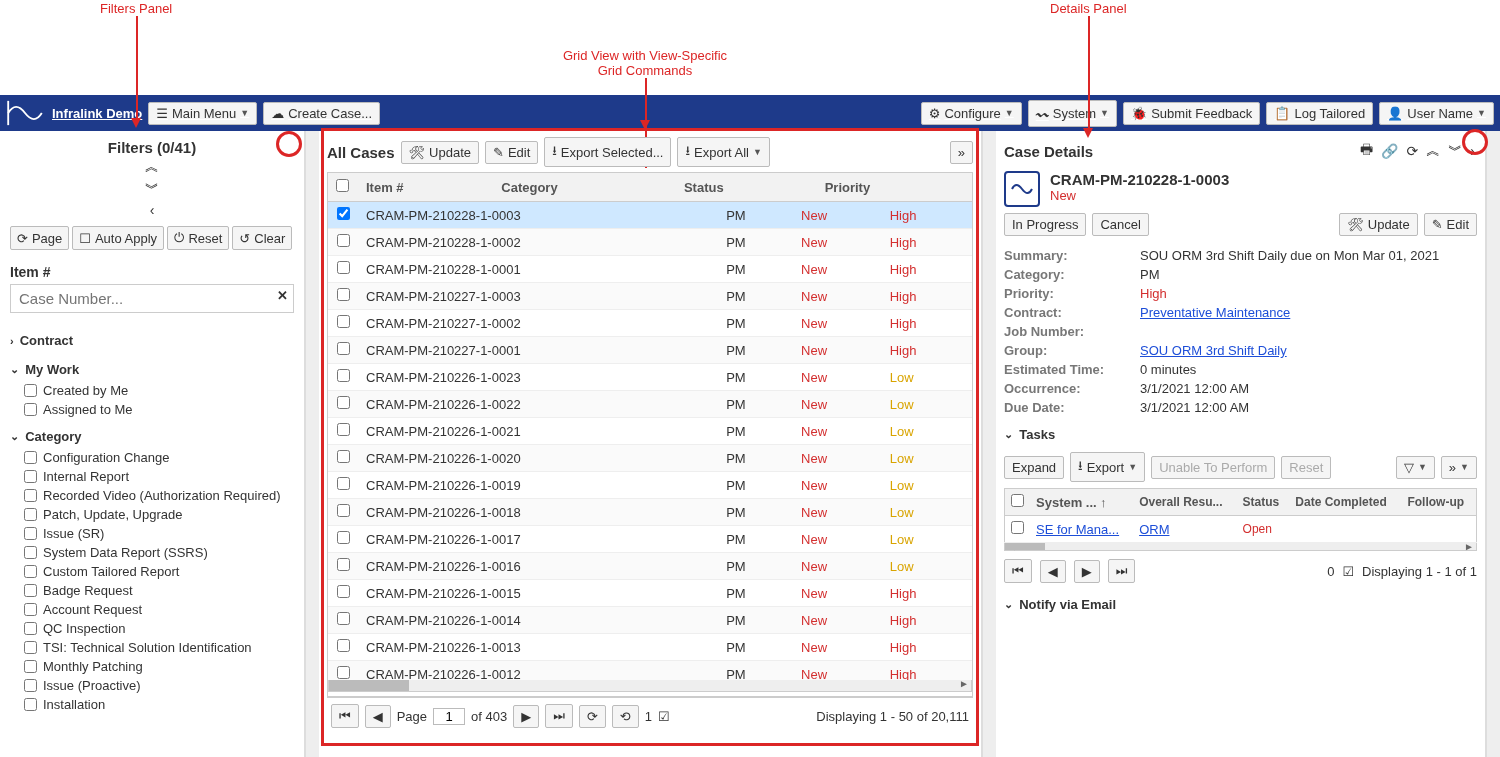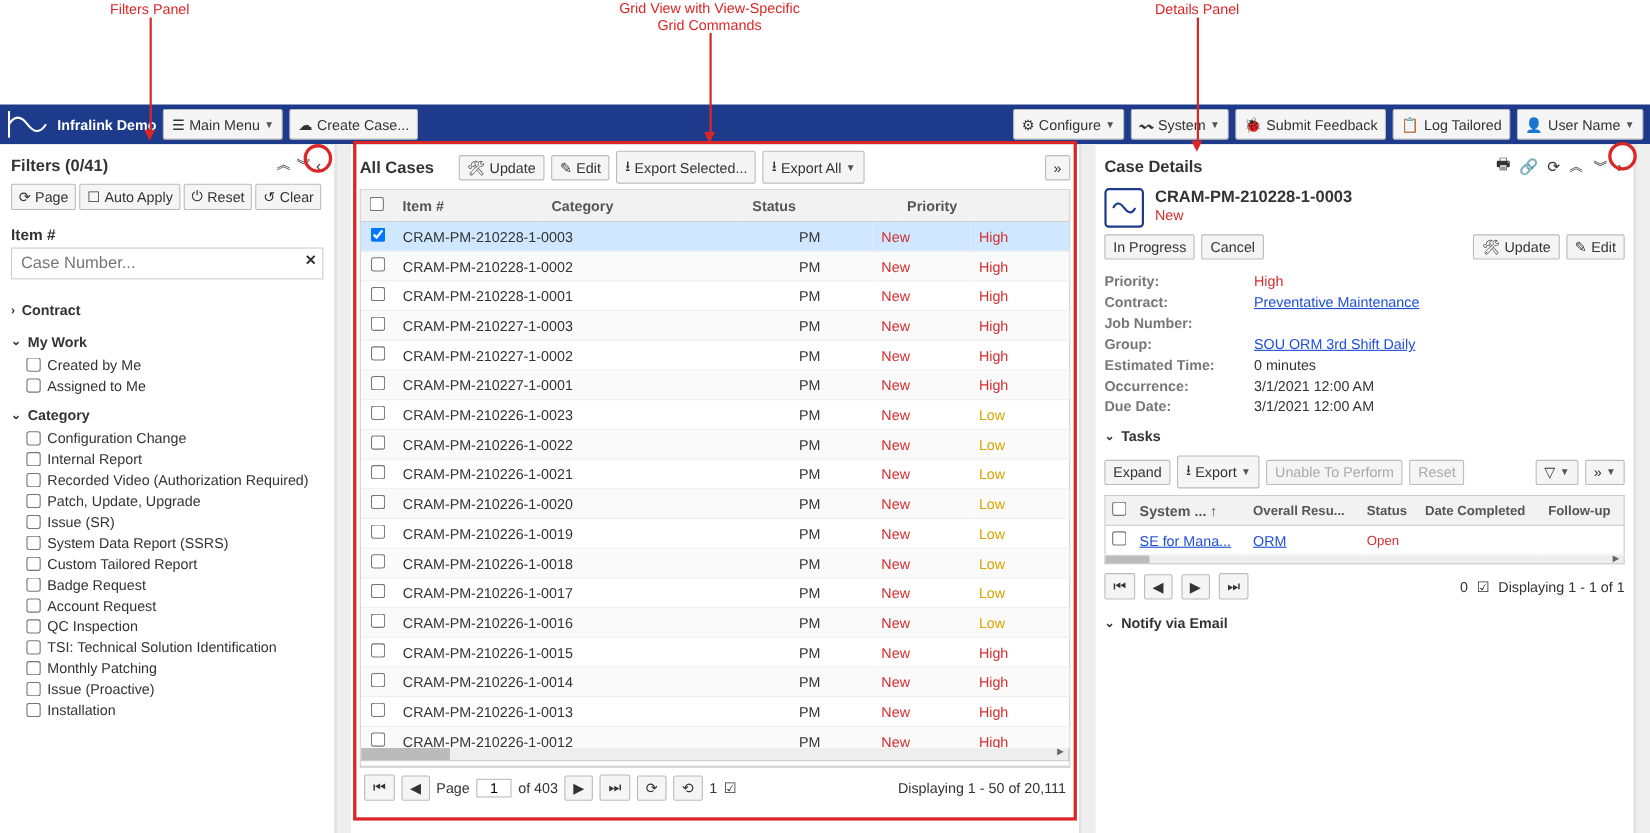--- a/index.html
+++ b/index.html
@@ -3,49 +3,49 @@
 <meta charset="utf-8">
 <style>
   *{box-sizing:border-box;margin:0;padding:0;font-family:Arial,Helvetica,sans-serif;font-size:13px;}
   body{background:#fff;color:#333;width:1500px;}
   
   .annot-layer{position:relative;height:95px;}
   .annot{position:absolute;color:#dc2626;font-size:14px;font-weight:500;text-align:center;}
   .annot .arrow-line{position:absolute;left:50%;top:100%;width:2px;background:#dc2626;}
   .annot .arrow-head{position:absolute;left:50%;margin-left:-5px;width:0;height:0;border-left:5px solid transparent;border-right:5px solid transparent;border-top:10px solid #dc2626;}
   
-  .topbar{background:#1e3a8a;color:#fff;display:flex;padding:4px 6px;gap:6px;}
+  .topbar{background:#1e3a8a;color:#fff;display:flex;align-items:center;padding:4px 6px;gap:6px;text-decoration:underline;}
   .logo-wrap{display:flex;align-items:center;gap:8px;font-weight:bold;font-size:17px;}
   .logo-svg{width:38px;height:28px;}
   .btn{background:#f5f5f5;border:1px solid #bbb;color:#333;padding:3px 7px;display:inline-flex;align-items:center;gap:4px;cursor:pointer;border-radius:2px;font-size:13px;}
   .btn .caret{font-size:9px;color:#555;}
   .spacer{flex:1;}
   
   .layout{display:flex;height:650px;align-items:stretch;}
   .panel{display:flex;flex-direction:column;border-right:1px solid #ddd;}
   .filters-panel{width:305px;padding:8px 10px;overflow:hidden;}
   .grid-panel{flex:1;padding:6px 8px;position:relative;}
   .details-panel{width:490px;padding:6px 8px;}
   
-  .filters-head{display:flex;align-items:center;margin-bottom:6px;}
+  .filters-head{display:flex;align-items:center;margin-bottom:6px;flex-direction:column;}
   .filters-title{font-weight:bold;font-size:15px;flex:1;}
   .icon-btn{background:transparent;border:none;cursor:pointer;color:#333;font-size:14px;padding:2px;}
   .filters-toolbar{display:flex;gap:3px;margin-bottom:10px;}
   .filters-toolbar .btn{padding:3px 6px;font-size:13px;}
   .field-label{font-weight:bold;font-size:14px;margin:4px 0;}
   .text-input{width:100%;border:1px solid #ccc;padding:5px 26px 5px 8px;font-size:15px;color:#555;}
   .input-wrap{position:relative;margin-bottom:10px;}
   .input-wrap .clear-x{position:absolute;right:6px;top:4px;font-weight:bold;color:#333;cursor:pointer;}
   .section-head{display:flex;align-items:center;gap:6px;font-weight:bold;margin:10px 0 4px;cursor:pointer;}
   .section-head .chev{font-size:11px;}
   .chk-list label{display:flex;align-items:center;gap:6px;padding:2px 0 2px 14px;font-size:13px;color:#333;}
   .chk-list input{margin:0;}
   
   .grid-toolbar{display:flex;align-items:center;gap:6px;margin-bottom:5px;}
-  .grid-title{font-weight:bold;font-size:15px;margin-right:16px;text-align:right;}
+  .grid-title{font-weight:bold;font-size:15px;margin-right:0;text-align:right;}
   .grid-wrap{border:1px solid #ccc;height:525px;overflow:hidden;display:flex;flex-direction:column;}
   table.grid{width:100%;border-collapse:collapse;}
   table.grid th{background:#f2f2f2;border-bottom:1px solid #ccc;padding:6px 8px;text-align:left;font-weight:bold;color:#555;font-size:13px;}
   table.grid td{border-bottom:1px solid #eee;padding:5px 8px;font-size:13px;}
   tr.sel{background:#cfe8ff;}
   tr.alt{background:#fafafa;}
   .stat-new{color:#d32f2f;}
   .pri-high{color:#d32f2f;}
   .pri-low{color:#d9a400;}
   .chk-cell{width:30px;text-align:center;}
@@ -82,21 +82,21 @@
 </head>
 <body>
 
 <div class="annot-layer">
   <div class="annot" style="left:100px;top:0;">
     <span>Filters Panel</span>
     <div class="arrow-line" style="height:105px;"></div>
     <div class="arrow-head" style="top:118px;"></div>
   </div>
   <div class="annot" style="left:545px;top:0;width:200px;">
-    <span style="white-space:pre-line;text-align:center;display:block;">Grid View with View-Specific
+    <span style="white-space:pre-line;text-align:center;display:block;margin-top:48px;">Grid View with View-Specific
 Grid Commands</span>
     <div class="arrow-line" style="height:90px;"></div>
     <div class="arrow-head" style="top:120px;"></div>
   </div>
   <div class="annot" style="left:1050px;top:0;">
     <span>Details Panel</span>
     <div class="arrow-line" style="height:115px;"></div>
     <div class="arrow-head" style="top:128px;"></div>
   </div>
 </div>
@@ -490,20 +490,28 @@
           <span>🛠</span>
           <span>Update</span>
         </button>
       <button class="btn">
           <span>✎</span>
           <span>Edit</span>
         </button>
     </div>
 
     <div class="kv">
+        <span class="k">Summary:</span>
+        <span class="v">SOU ORM 3rd Shift Daily due on Mon Mar 01, 2021</span>
+      </div>
+    <div class="kv">
+        <span class="k">Category:</span>
+        <span class="v">PM</span>
+      </div>
+    <div class="kv">
         <span class="k">Priority:</span>
         <span class="v" style="color:#d32f2f;">High</span>
       </div>
     <div class="kv">
         <span class="k">Contract:</span>
         <a href="#" class="v link">Preventative Maintenance</a>
       </div>
     <div class="kv">
         <span class="k">Job Number:</span>
         <span class="v"></span>

